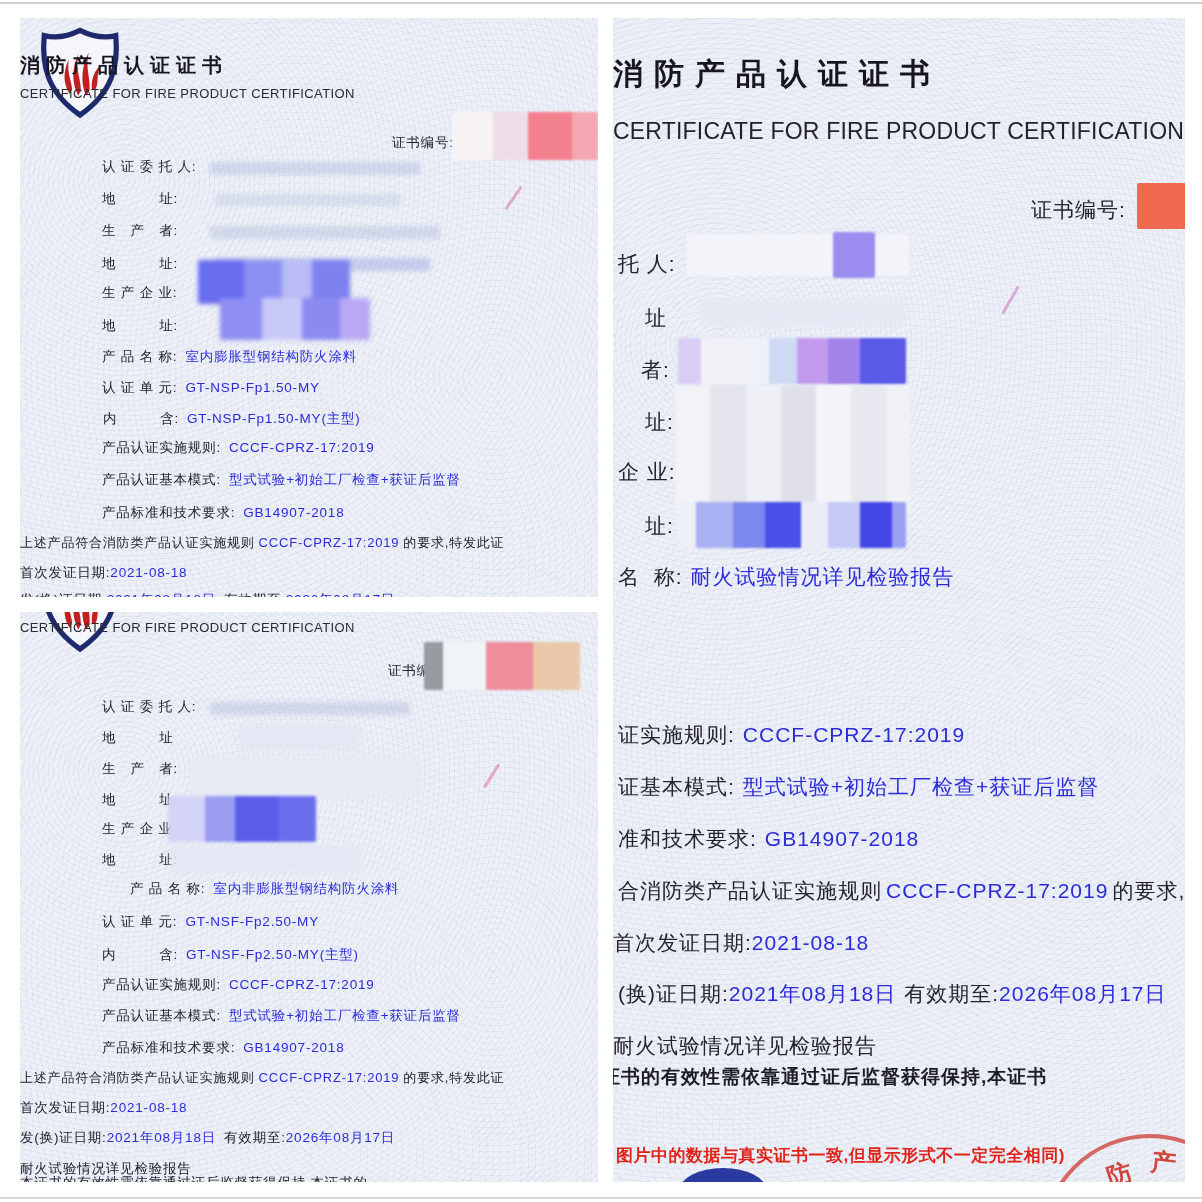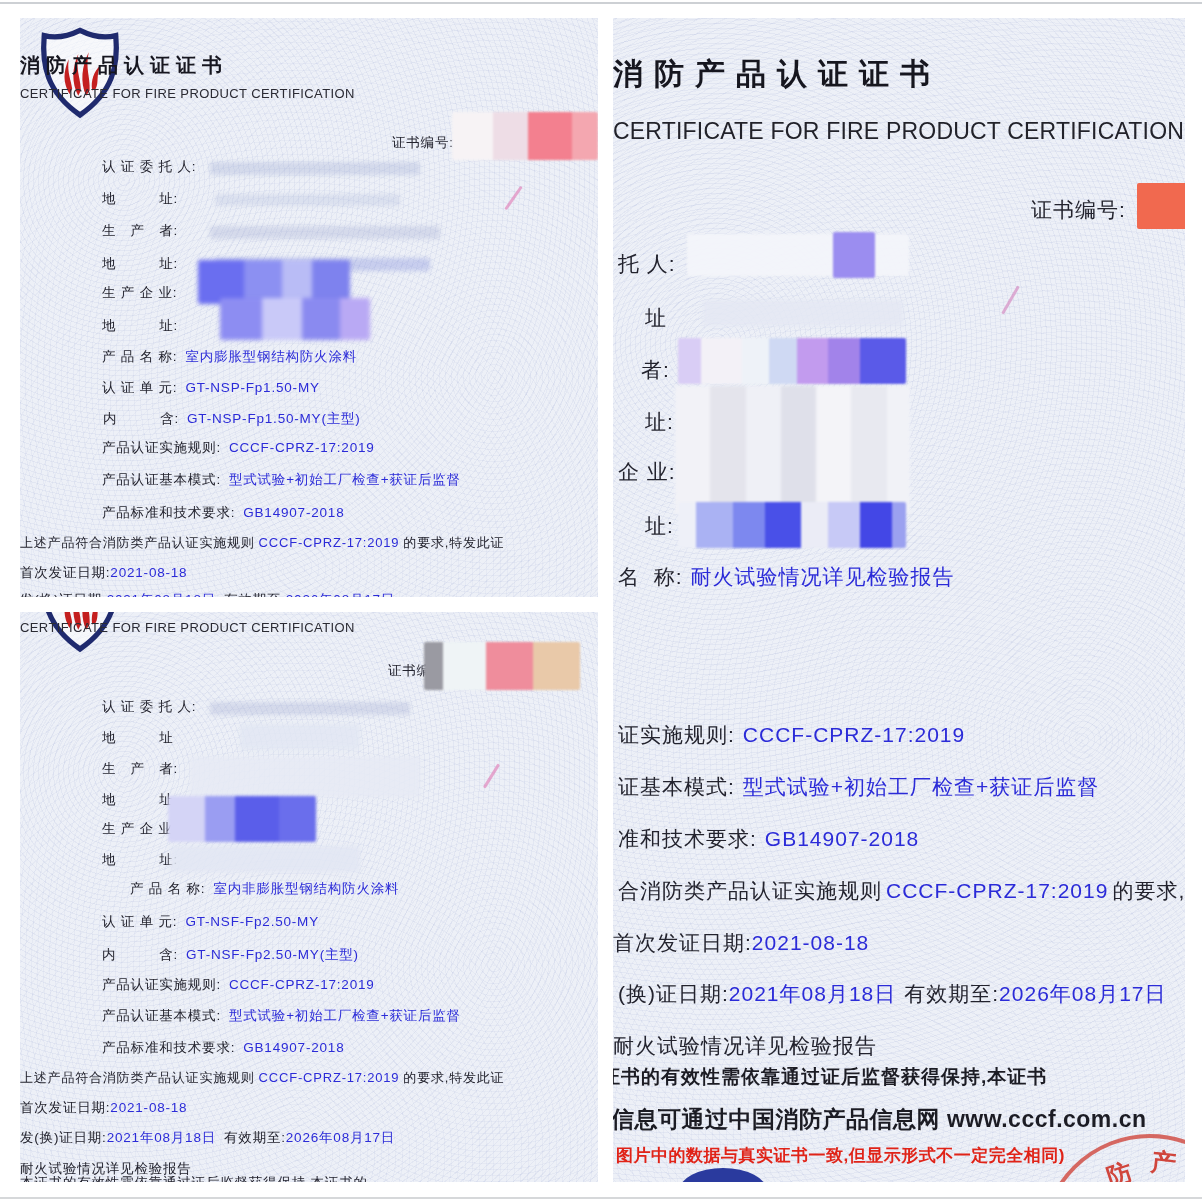--- a/index.html
+++ b/index.html
@@ -146,21 +146,20 @@
   <div class="r rowR" style="left:5px;top:545px;"><span class="lbl">名  称:</span><span class="val sp">耐火试验情况详见检验报告</span></div>
   <div class="r rowR" style="left:5px;top:703px;"><span class="lbl">证实施规则:</span><span class="val sp">CCCF-CPRZ-17:2019</span></div>
   <div class="r rowR" style="left:5px;top:755px;"><span class="lbl">证基本模式:</span><span class="val sp">型式试验+初始工厂检查+获证后监督</span></div>
   <div class="r rowR" style="left:5px;top:807px;"><span class="lbl">准和技术要求:</span><span class="val sp">GB14907-2018</span></div>
 
   <div class="r rowR" style="left:5px;top:859px;"><span class="lbl">合消防类产品认证实施规则</span><span class="code">CCCF-CPRZ-17:2019</span><span class="lbl">的要求,</span></div>
   <div class="r c rowR" style="top:911px;"><span class="lbl">首次发证日期:</span><span class="val">2021-08-18</span></div>
   <div class="r rowR" style="left:5px;top:962px;"><span class="lbl">(换)证日期:</span><span class="val">2021年08月18日</span><span class="lbl sp">有效期至:</span><span class="val">2026年08月17日</span></div>
   <div class="r c rowR lbl" style="top:1014px;">耐火试验情况详见检验报告</div>
   <div class="r" style="left:-12px;top:1046px;font-size:19px;font-weight:600;color:#1c1c24;letter-spacing:1px;">证书的有效性需依靠通过证后监督获得保持,本证书</div>
-  <div class="r" style="left:-2px;top:1086px;font-size:23px;font-weight:600;color:#1c1c24;letter-spacing:.5px;">信息可通过中国消防产品信息网 www.cccf.com.cn</div>
   <div class="r" style="left:3px;top:1126px;font-size:17px;font-weight:bold;color:#e02318;letter-spacing:.5px;">图片中的数据与真实证书一致,但显示形式不一定完全相同)</div>
 
   <div class="emblem" style="left:66px;top:1150px;width:88px;height:46px;"></div>
 
   <div class="stamp" style="left:428px;top:1116px;">
     <span style="left:26px;top:46px;transform:rotate(-42deg);">消</span>
     <span style="left:62px;top:20px;transform:rotate(-18deg);">防</span>
     <span style="left:106px;top:8px;transform:rotate(6deg);">产</span>
   </div>
 

